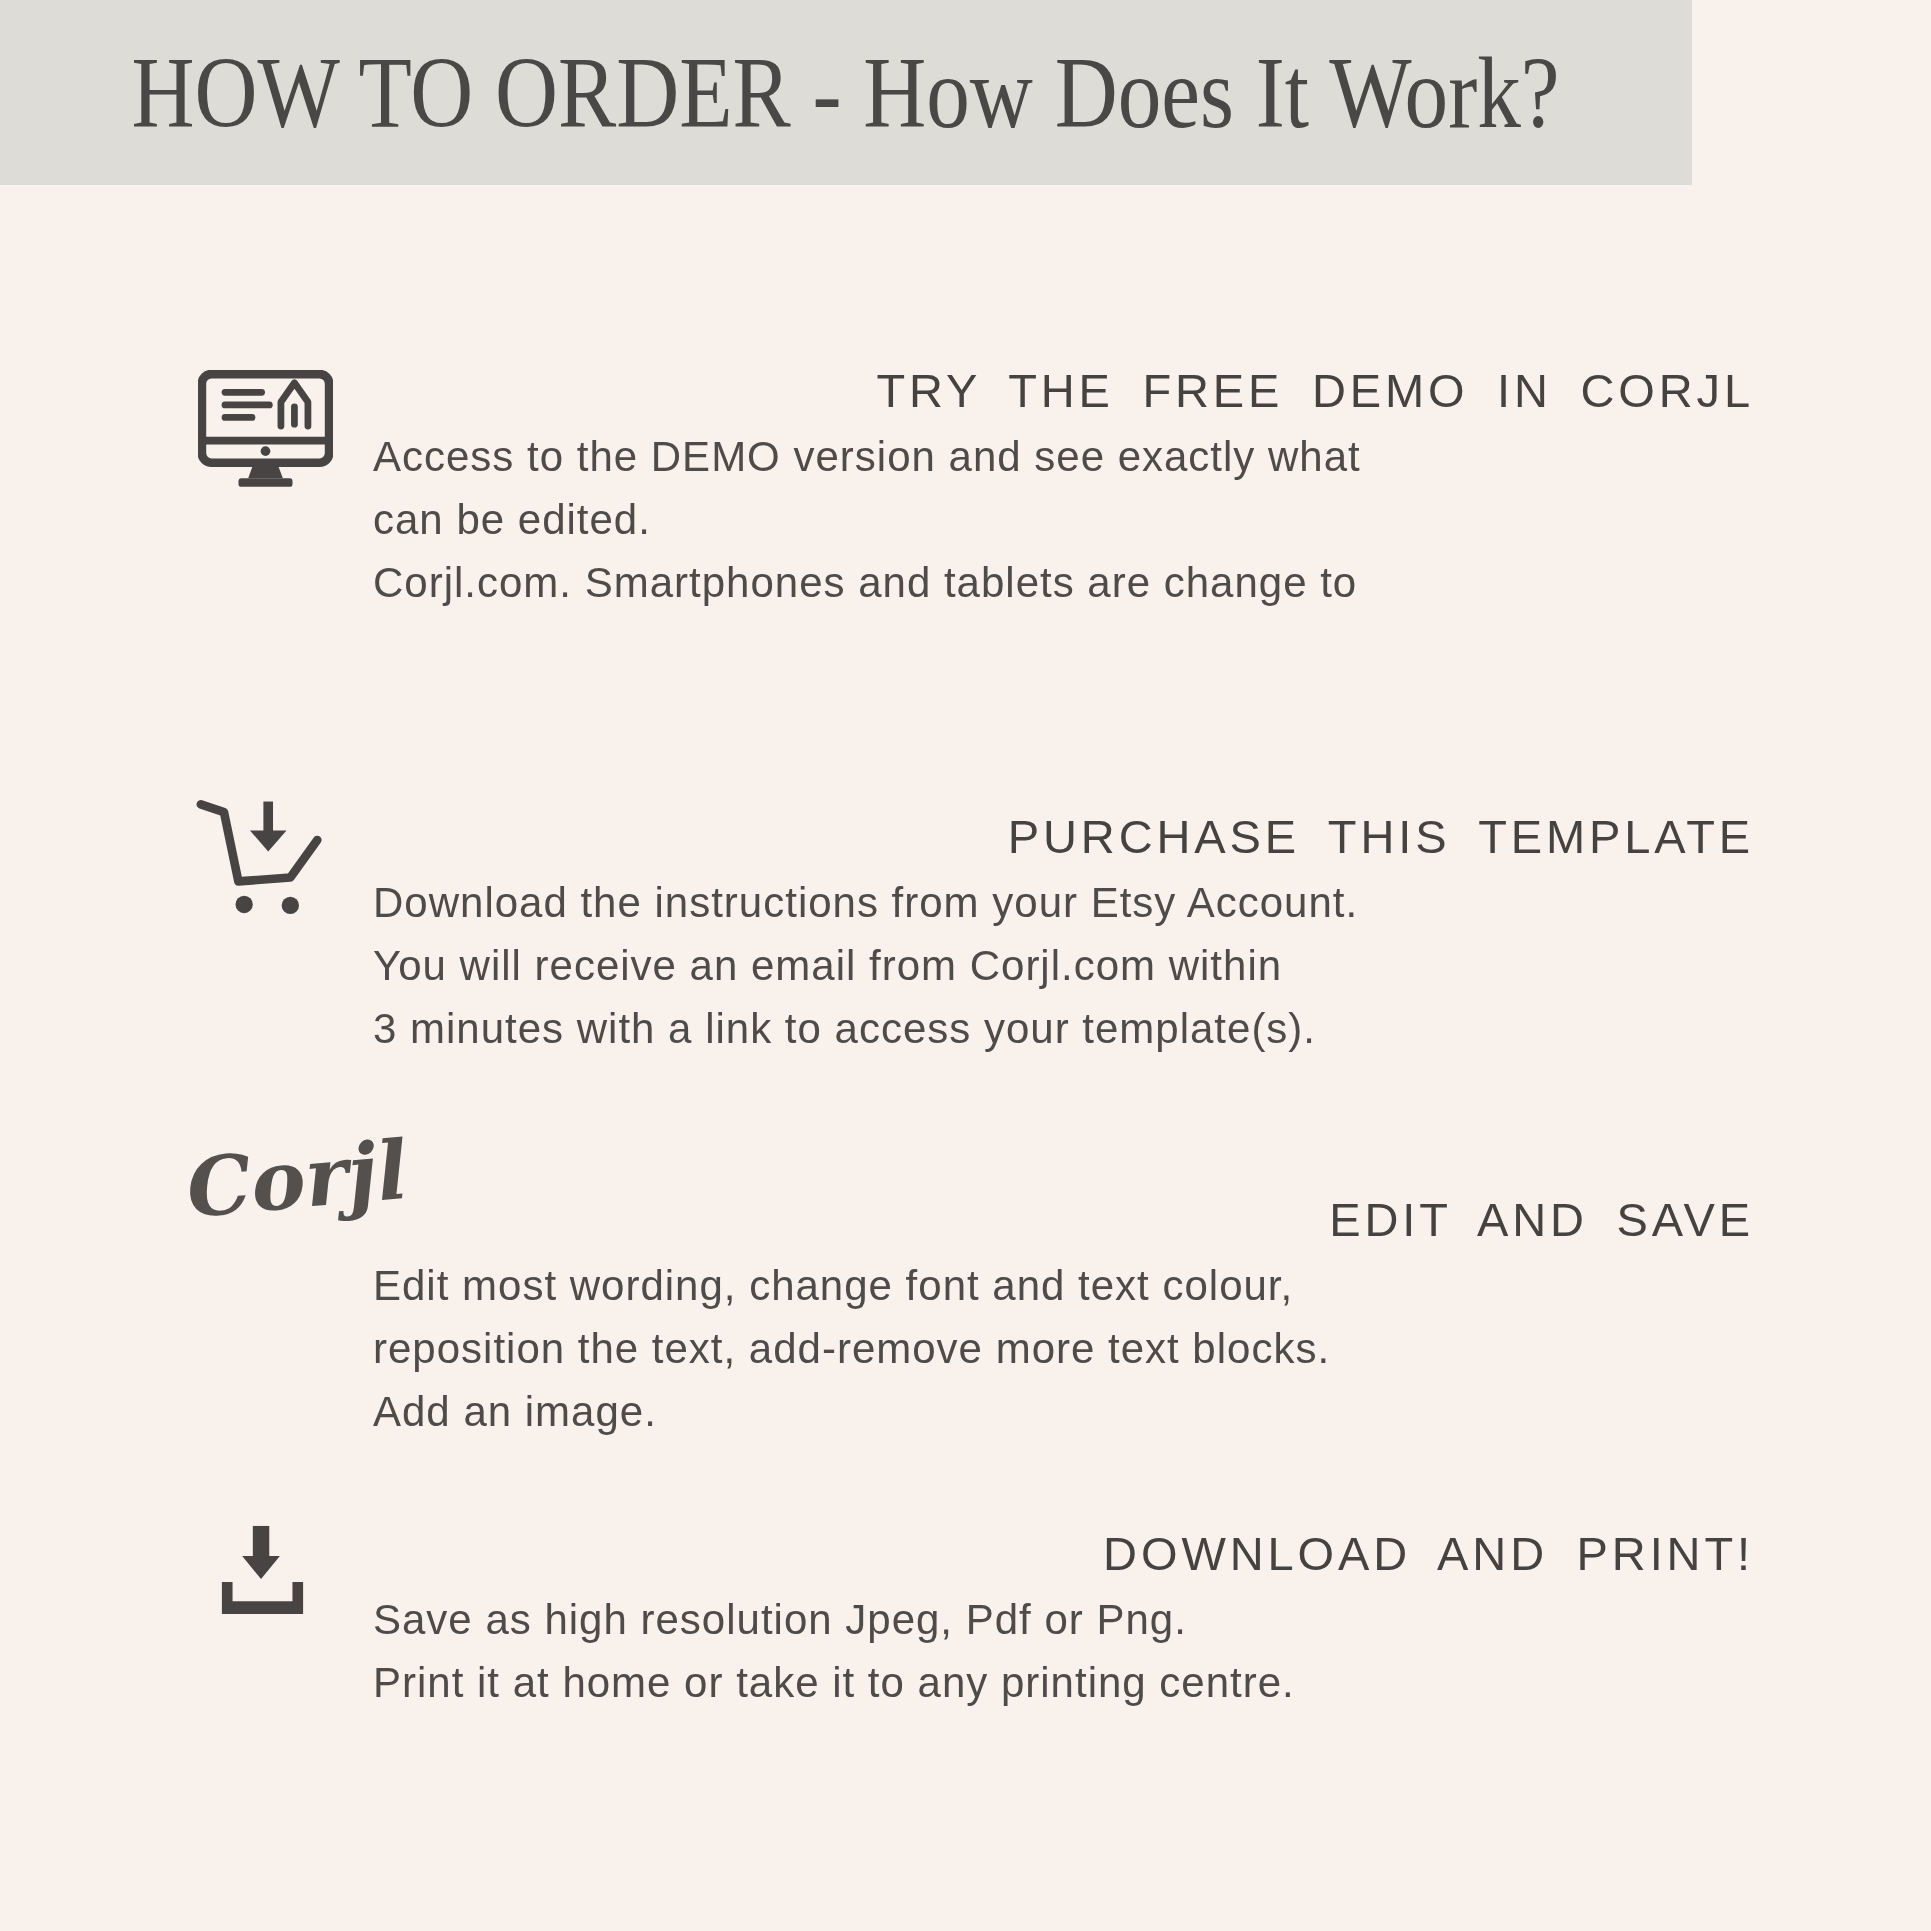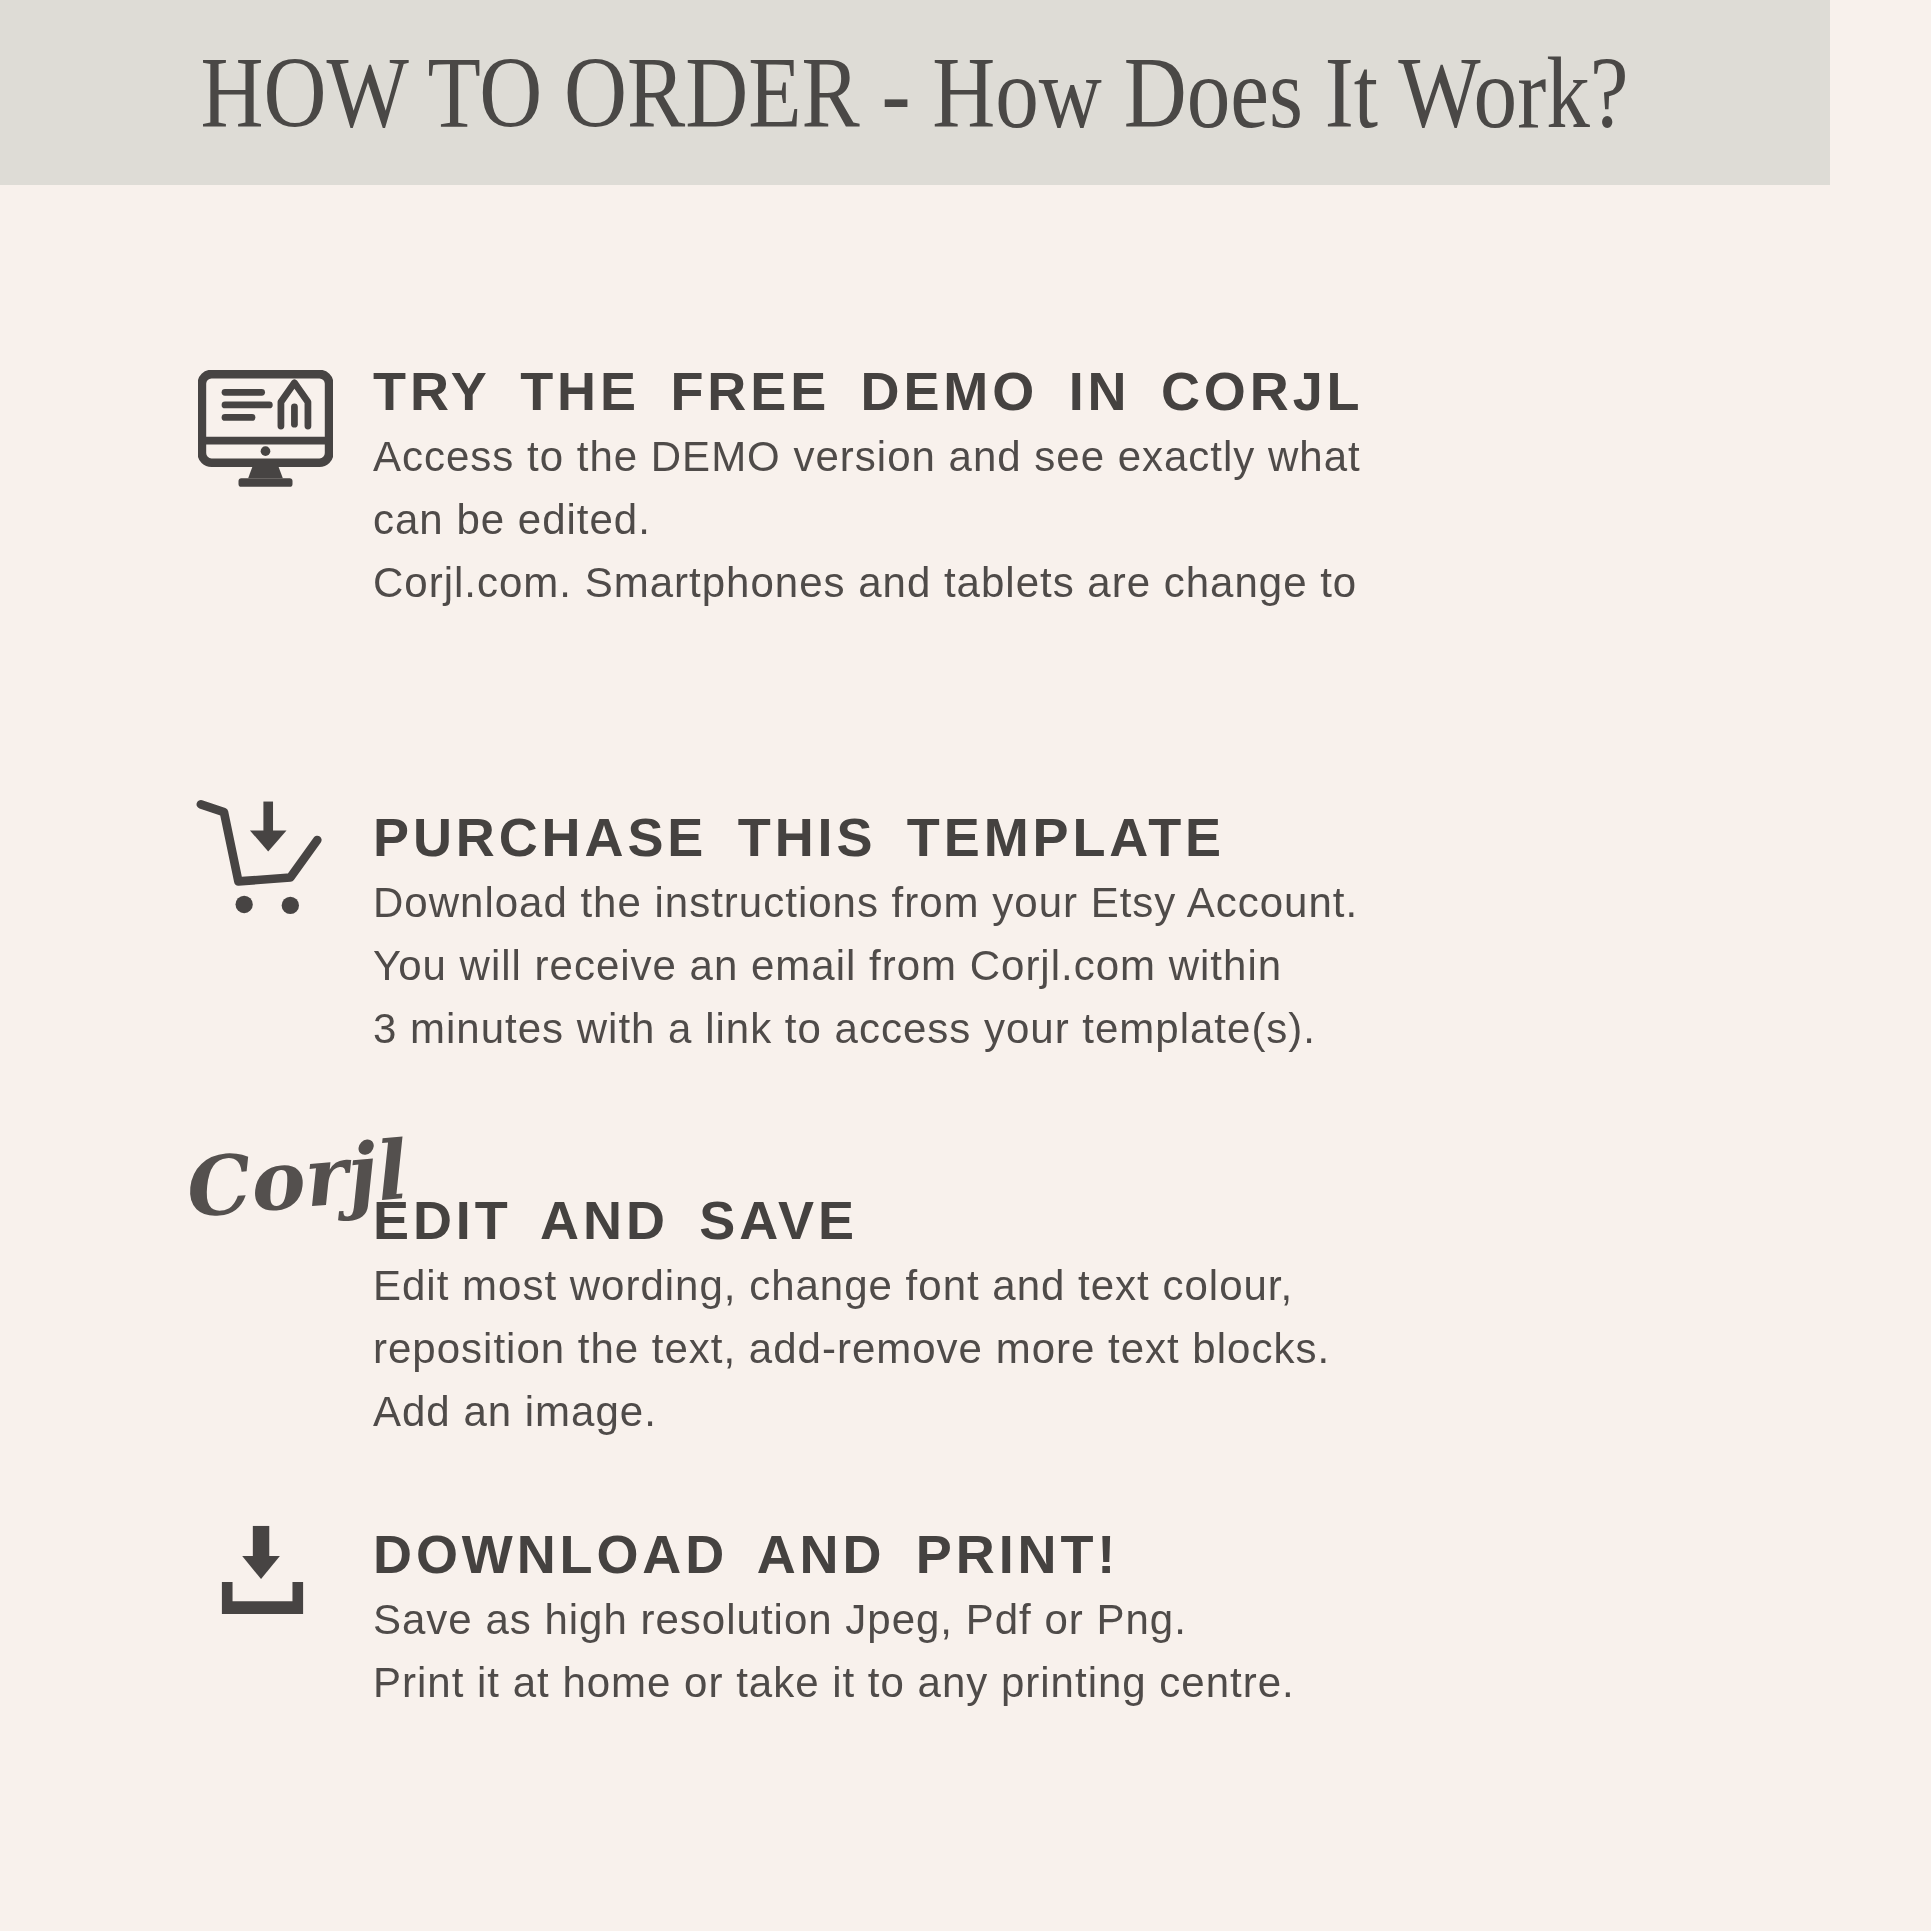--- a/index.html
+++ b/index.html
@@ -2,42 +2,43 @@
 <html><head>
 <meta charset="utf-8">
 <style>
   html,body{margin:0;padding:0;background:#f8f1ec;}
   .page{
     position:relative;width:1931px;height:1931px;overflow:hidden;
     background:#f8f1ec;
     font-family:"Liberation Sans",sans-serif;
   }
   .header-banner{
-    position:absolute;top:0;left:0;width:1830px;height:185px;
+    position:absolute;top:0;left:0;width:1692px;height:185px;
     background:#dedcd6;
     display:flex;align-items:center;justify-content:center;
   }
   .page-title{
     font-family:"Liberation Serif",serif;
     font-weight:400;
     font-size:89px;
     color:#4a4846;
     letter-spacing:0px;
     transform:scale(0.98,1.14);
     transform-origin:center;
     white-space:nowrap;
   }
   .section{
     position:absolute;left:373px;width:1381px;
   }
   .section-heading{
-    font-size:54px;font-weight:700;color:#454240;
+    font-size:47px;font-weight:400;color:#454240;
     letter-spacing:3.9px;word-spacing:11.6px;
     line-height:56px;margin:0 0 5.8px 0;
     white-space:nowrap;
+    text-align:right;
   }
   .body-line{
     font-size:42px;font-weight:300;color:#4f4b49;
     letter-spacing:1px;line-height:63px;
     white-space:nowrap;
   }
   .icon-box{position:absolute;}
   .icon-box svg{display:block;}
   .corjl-logo{
     position:absolute;left:187px;top:1141px;

